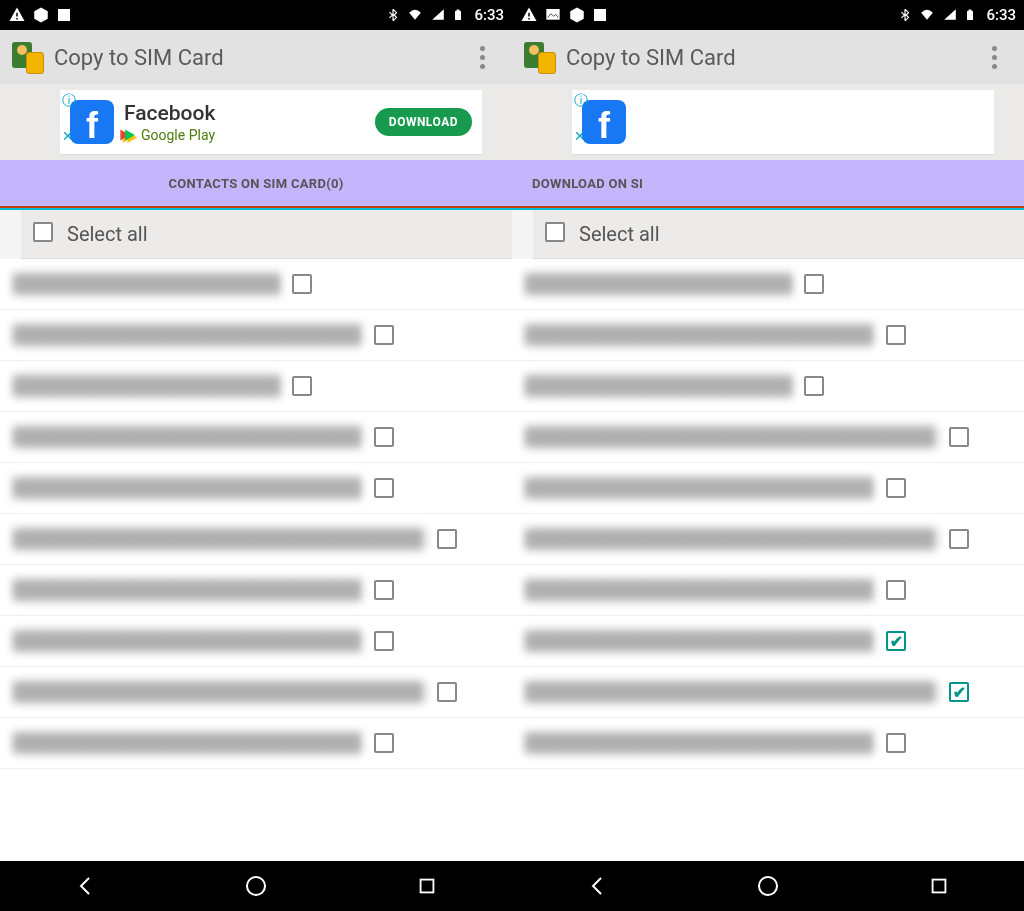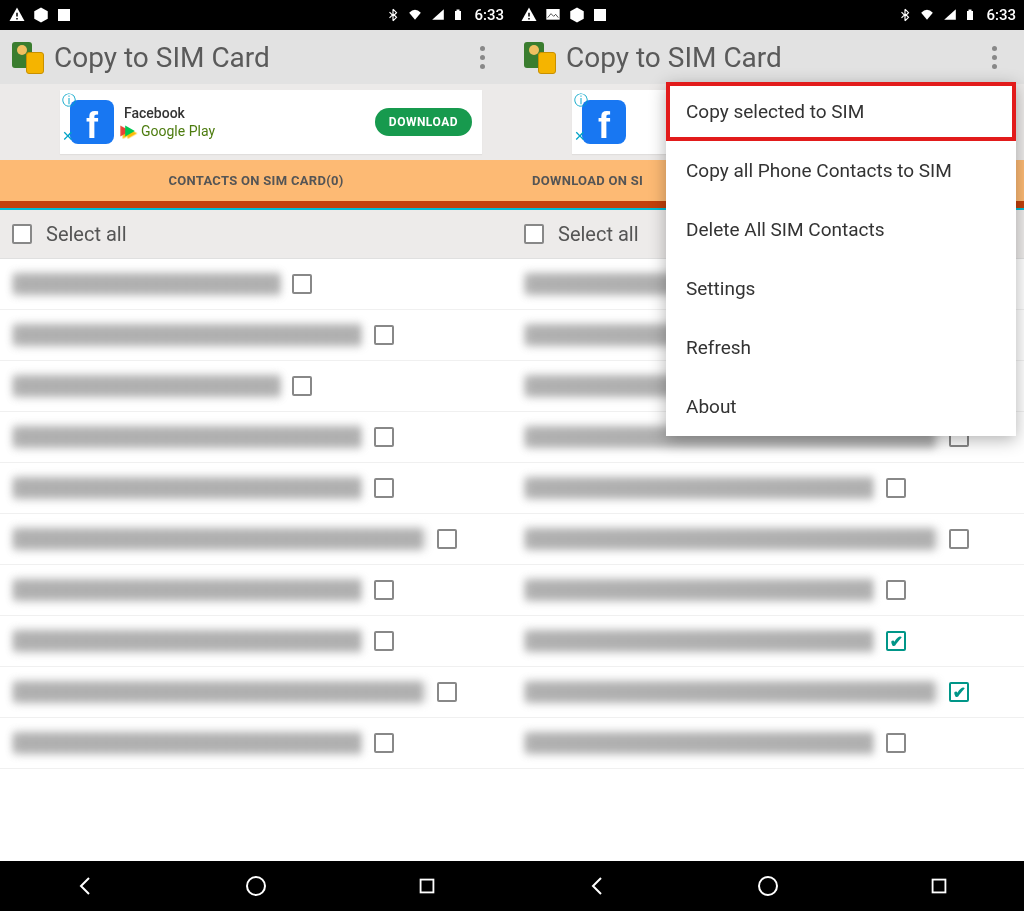--- a/index.html
+++ b/index.html
@@ -63,21 +63,21 @@
   .appbar .app-icon .card1::after {
     content:""; position:absolute; width:10px; height:10px;
     background:#f0c060; border-radius:50%; top:3px; left:5px;
   }
   .appbar .app-icon .card2 {
     position: absolute; width: 18px; height: 22px;
     background: #f5b400; border-radius: 3px; bottom: 0; right: 0;
     border:1px solid #c89000;
   }
   .appbar .title {
-    font-size: 28px;
+    font-size: 22px;
     color: #5a5a5a;
     flex: 1;
   }
   .appbar .overflow {
     width: 40px; height: 40px;
     display: flex; align-items: center; justify-content: center;
     cursor: pointer;
   }
   .overflow-dots {
     display: flex; flex-direction: column; gap: 4px;
@@ -117,21 +117,21 @@
   }
   .ad .info-close span { cursor: pointer; }
   .fb-logo {
     width: 44px; height: 44px;
     background: #1877f2; border-radius: 8px;
     display: flex; align-items: flex-end; justify-content: center;
     color: #fff; font-size: 36px; font-weight: bold; font-family: Arial;
     line-height: 1;
   }
   .ad .ad-text { flex: 1; }
-  .ad .ad-title { font-size: 14px; color: #333; font-weight: 500; margin-bottom: 2px;}
+  .ad .ad-title { font-size: 21px; color: #333; font-weight: 500; margin-bottom: 2px;}
   .ad .gplay { display: flex; align-items: center; gap: 5px; color: #4d7c0f; font-size: 14px;}
   .gplay-tri {
     width: 0; height: 0;
     border-left: 12px solid #00c853;
     border-top: 7px solid transparent;
     border-bottom: 7px solid transparent;
     filter: drop-shadow(-6px 0 0 #ea4335) drop-shadow(3px 3px 0 #fbbc05);
     transform: scale(0.8);
   }
   .download-btn {
@@ -140,22 +140,22 @@
     padding: 7px 14px;
     border-radius: 18px;
     font-size: 12px;
     font-weight: bold;
     letter-spacing: 0.5px;
   }
   
   .tabs {
     display: flex;
     height: 48px;
-    background: #fdba74;
-    border-bottom: 7px solid #c2410c;
+    background: #c4b5fd;
+    border-bottom: 2px solid #c2410c;
   }
   .tab {
     flex: 1;
     display: flex;
     align-items: center;
     justify-content: center;
     font-size: 13px;
     font-weight: bold;
     color: #555;
     letter-spacing: 0.3px;
@@ -171,25 +171,26 @@
     bottom: -1px; left: 0; right: 0;
     height: 4px;
     background: #00bcd4;
   }
   .divider-cyan {
     height: 2px; background: #00bcd4;
   }
   
   .select-all {
     display: flex;
-    align-items: center;
+    align-items: flex-start;
     padding: 12px 12px;
     gap: 14px;
     background: #edebea;
     border-bottom: 1px solid #e0e0e0;
+    margin-left: 21px;
   }
   .select-all .label {
     font-size: 20px; color: #555;
   }
   .chk {
     width: 20px; height: 20px;
     border: 2px solid #888;
     border-radius: 2px;
     display: inline-flex;
     align-items: center; justify-content: center;
@@ -544,23 +545,15 @@
             <circle cx="12" cy="12" r="9"></circle>
           </svg>
         </div>
       <div class="nav-btn">
           <svg width="22" height="22" viewBox="0 0 24 24">
             <rect x="5" y="5" width="14" height="14"></rect>
           </svg>
         </div>
     </div>
 
-    <div class="menu">
-      <div class="menu-item highlight">Copy selected to SIM</div>
-      <div class="menu-item">Copy all Phone Contacts to SIM</div>
-      <div class="menu-item">Delete All SIM Contacts</div>
-      <div class="menu-item">Settings</div>
-      <div class="menu-item">Refresh</div>
-      <div class="menu-item">About</div>
-    </div>
   </div>
 
 </div>
 
 </body></html>

